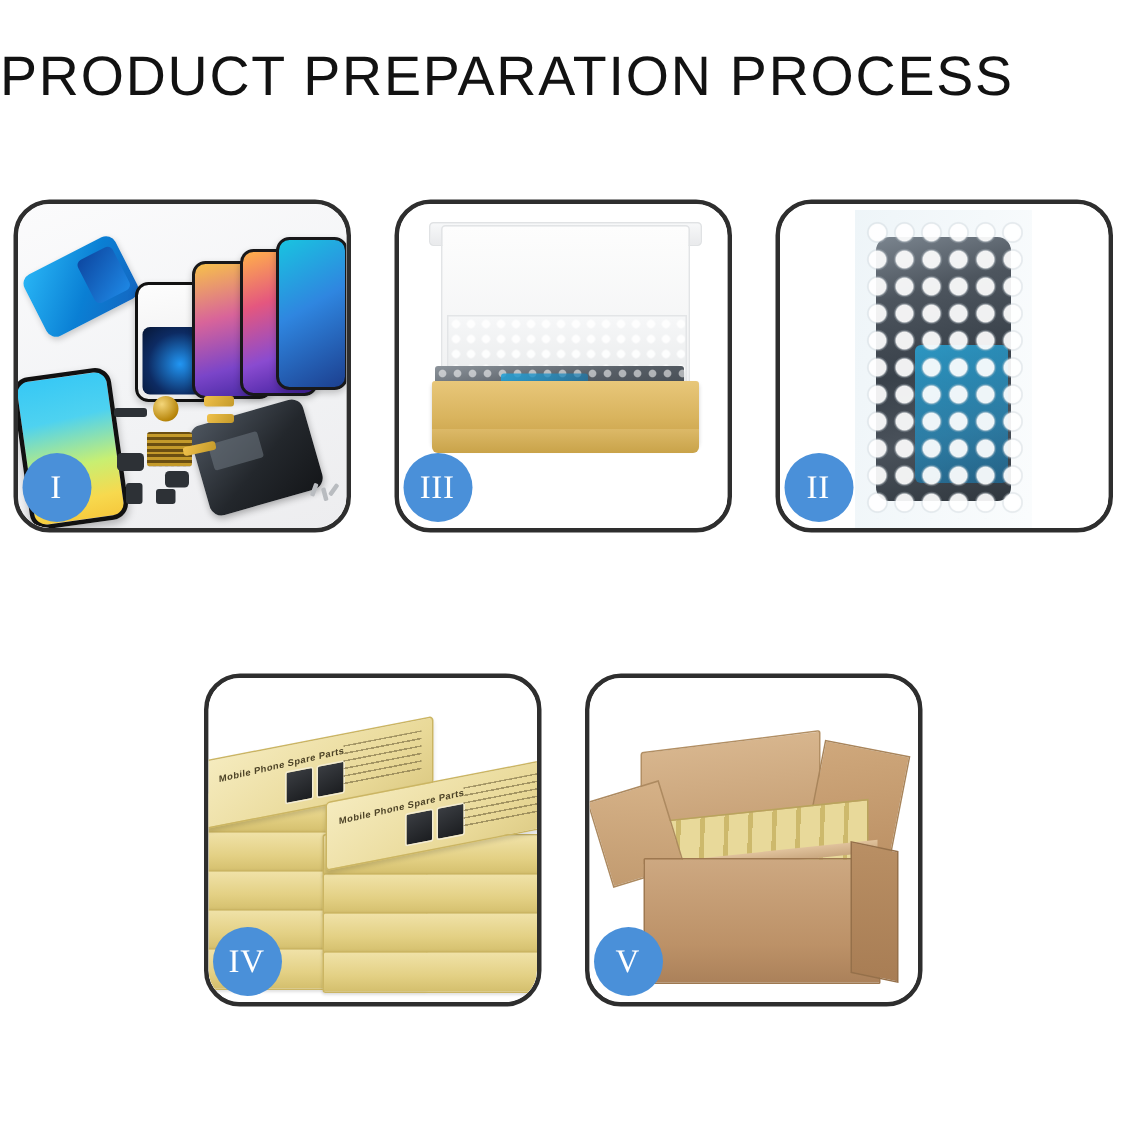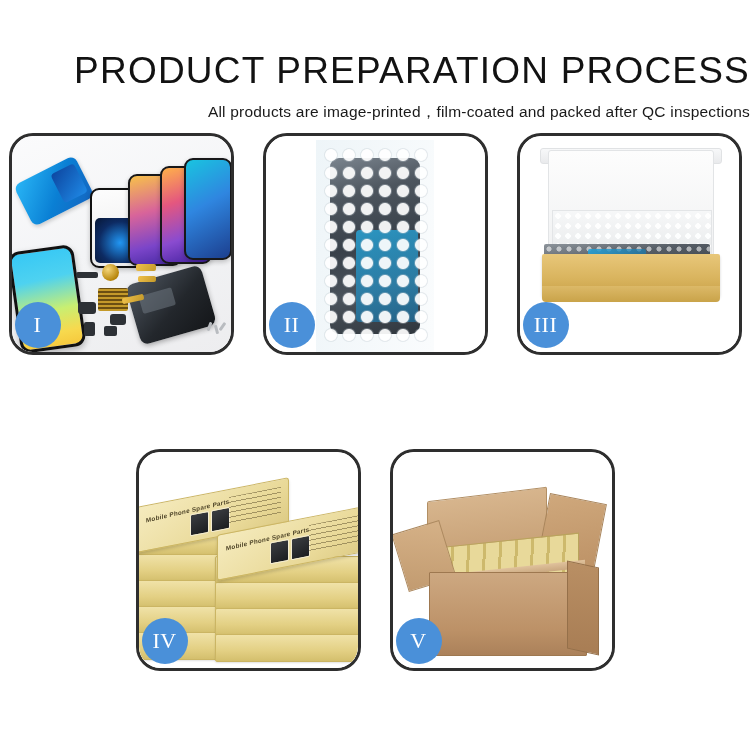--- a/index.html
+++ b/index.html
@@ -5,24 +5,23 @@
   html,body{margin:0;padding:0;}
   body{
     width:750px;height:750px;
     background:#ffffff;
     font-family:"Liberation Sans", sans-serif;
     overflow:hidden;
     position:relative;
   }
   .header{
     width:750px;
-    text-align:right;
+    text-align:left;
     padding-top:32px;
     box-sizing:border-box;
-    margin-top:20px;
   }
   .title{
     font-size:37px;
     letter-spacing:1.2px;
     color:#121212;
     font-weight:400;
     line-height:1.05;
     white-space:nowrap;
     font-family:"Liberation Sans", sans-serif;
   }
@@ -292,21 +291,20 @@
   .c6-tab{
     position:absolute;width:16px;height:22px;
     background:rgba(120,88,58,.28);border-radius:1px;
   }
 </style>
 </head>
 <body>
 
 <div class="header">
   <div class="title">PRODUCT PREPARATION PROCESS</div>
-  <div class="subtitle">All products are image-printed，film-coated and packed after QC inspections</div>
 </div>
 
 <div class="grid">
 
   <div class="row">
 
     <div class="panel">
       <div class="photo p1">
         <div class="lcd-blue"></div>
         <div class="ph ph1"></div>
@@ -328,44 +326,44 @@
         <div class="screwset">
           <i style="left:0;top:0;transform:rotate(20deg);"></i>
           <i style="left:7px;top:3px;transform:rotate(-15deg);"></i>
           <i style="left:13px;top:0;transform:rotate(35deg);"></i>
         </div>
       </div>
       <div class="badge">I</div>
     </div>
 
     <div class="panel">
-      <div class="photo p2">
-        <div class="bubblebag">
-          <div class="bubbleitem">
-            <div class="bubblehint"></div>
-          </div>
-          <div class="bubbles2"></div>
-          <div class="bubbles"></div>
-        </div>
-      </div>
-      <div class="badge">II</div>
-    </div>
-
-    <div class="panel">
       <div class="photo p3">
         <div class="b3-lidflap"></div>
         <div class="b3-lid"></div>
         <div class="b3-foam"></div>
         <div class="b3-inner">
             <span class="bw"></span>
           </div>
         <div class="b3-tray"></div>
         <div class="b3-front"></div>
       </div>
       <div class="badge">III</div>
+    </div>
+
+    <div class="panel">
+      <div class="photo p2">
+        <div class="bubblebag">
+          <div class="bubbleitem">
+            <div class="bubblehint"></div>
+          </div>
+          <div class="bubbles2"></div>
+          <div class="bubbles"></div>
+        </div>
+      </div>
+      <div class="badge">II</div>
     </div>
 
   </div>
 
   <div class="row">
 
     <div class="panel">
       <div class="photo p4">
         <div class="stack">
           <div class="ybox" style="left:0px;top:58px;"></div>

